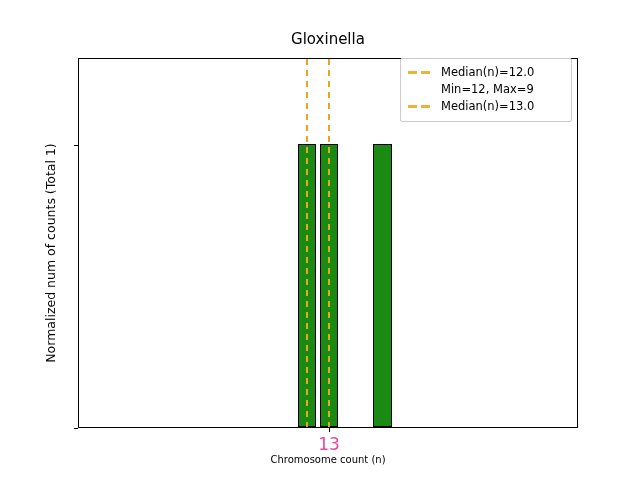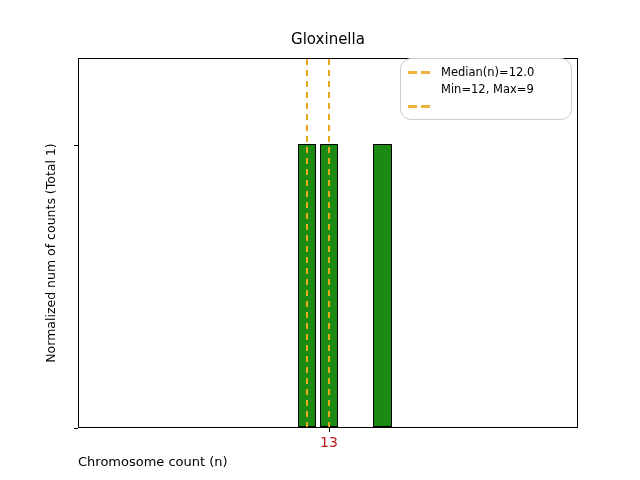--- a/index.html
+++ b/index.html
@@ -107,45 +107,45 @@
   .xtick-mark {
     position: absolute;
     top: 428px;
     width: 1.1px;
     height: 4px;
     background: #000000;
   }
   .xtick-label {
     position: absolute;
     top: 434px;
-    font-size: 14px;
-    color: #b91c1c;
+    font-size: 17px;
+    color: #ec4899;
     text-align: center;
     white-space: nowrap;
     transform: translateX(-50%);
   }
   #xlabel {
     position: absolute;
     left: 78px;
     top: 454px;
     width: 500px;
-    text-align: left;
-    font-size: 13px;
+    text-align: center;
+    font-size: 10px;
     color: #000000;
     white-space: nowrap;
   }
 
   
   #legend {
     position: absolute;
     left: 400px;
     top: 58px;
     border: 1px solid #cccccc;
     background: #ffffff;
-    border-radius: 11px;
+    border-radius: 2px;
     padding: 5px 7px 6px 7px;
     box-sizing: border-box;
     width: 172px;
   }
   .legend-entry {
     display: flex;
     align-items: flex-start;
     margin-bottom: 1px;
   }
   .legend-dash {
@@ -210,17 +210,18 @@
       <span class="legend-dash"></span>
       <span class="legend-text">Median(n)=12.0</span>
     </div>
     <div class="legend-entry">
       <span class="legend-dash" style="visibility:hidden;"></span>
       <span class="legend-text">Min=12, Max=9</span>
     </div>
 
     <div class="legend-entry">
       <span class="legend-dash"></span>
+      <span class="legend-text">Median(n)=13.0</span>
     </div>
 
   </div>
 
 </div>
 
 </body></html>

